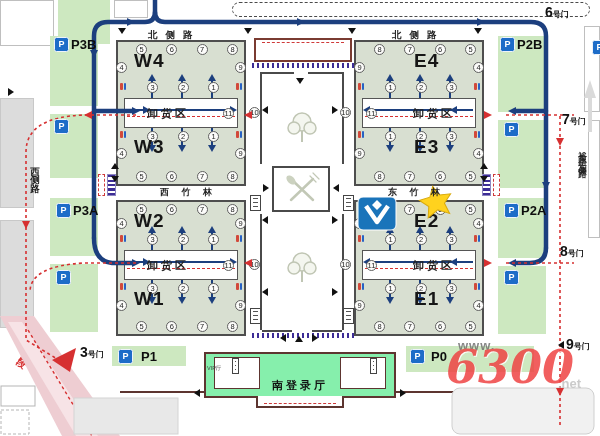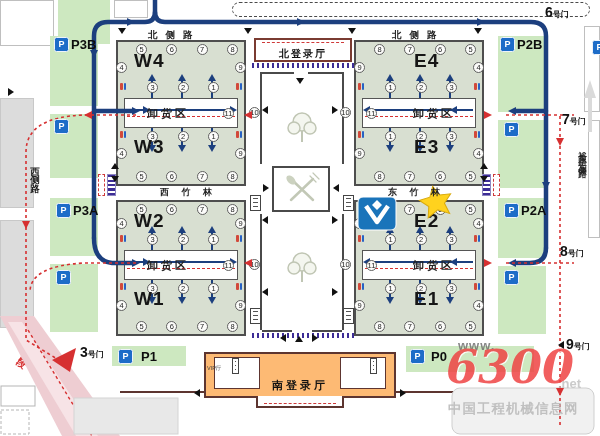--- a/index.html
+++ b/index.html
@@ -57,21 +57,21 @@
   
   .wall{position:absolute;background:#4a4a4a;z-index:3;}
   .hallbox{position:absolute;background:#fff;border:2px solid #7a3b31;box-sizing:border-box;z-index:3;}
   .nred{position:absolute;left:6px;right:6px;top:2px;border-top:1.5px dashed #cf3a3a;}
   .hatch{position:absolute;background:repeating-linear-gradient(90deg,#3d2d96 0 2px,rgba(0,0,0,0) 2px 5px);height:5px;z-index:4;}
   .vhatch{position:absolute;background:repeating-linear-gradient(180deg,#3d2d96 0 2px,rgba(0,0,0,0) 2px 4.5px);border:1px solid #8d86c0;box-sizing:border-box;z-index:4;}
   .booth{position:absolute;background:#fff;border:1px solid #444;box-sizing:border-box;z-index:4;}
   .booth i{position:absolute;left:2px;top:2px;right:2px;bottom:2px;background:repeating-linear-gradient(180deg,#555 0 1.5px,rgba(0,0,0,0) 1.5px 4px);}
   .rbooth{position:absolute;background:#fff;border:1px dashed #cf3a3a;box-sizing:border-box;z-index:4;}
   .resto{position:absolute;left:272px;top:166px;width:58px;height:46px;background:#fff;border:2px solid #4a4a4a;box-sizing:border-box;z-index:3;}
-  .shall{position:absolute;left:204px;top:352px;width:192px;height:46px;background:#fdba74;border:2px solid #5d3530;box-sizing:border-box;z-index:3;}
+  .shall{position:absolute;left:204px;top:352px;width:192px;height:46px;background:#86efac;border:2px solid #5d3530;box-sizing:border-box;z-index:3;}
   .sroom{position:absolute;border:1.5px solid #5d3530;background:#fff;box-sizing:border-box;}
   .snotch{position:absolute;left:256px;top:396px;width:88px;height:12px;background:#fff;border:2px solid #5d3530;border-top:none;box-sizing:border-box;z-index:3;}
   .snotch i{position:absolute;left:6px;right:6px;bottom:2px;border-top:1.5px dashed #cf3a3a;}
   .swing{position:absolute;height:2px;background:#5d3530;z-index:3;}
   
   .lbl{position:absolute;color:#222;z-index:8;white-space:nowrap;}
   .roadlbl{font-size:9.5px;font-weight:700;letter-spacing:8px;}
   .vert{writing-mode:vertical-rl;letter-spacing:3px;}
   .bamboo{font-size:9px;font-weight:700;letter-spacing:5px;}
   .regt{position:absolute;width:100%;text-align:center;font-size:10px;font-weight:700;letter-spacing:2px;color:#111;}
@@ -118,21 +118,20 @@
   <div class="green" style="left:50px;top:264px;width:48px;height:68px"></div>
   <div class="green" style="left:498px;top:36px;width:48px;height:76px"></div>
   <div class="green" style="left:498px;top:120px;width:48px;height:68px"></div>
   <div class="green" style="left:498px;top:198px;width:48px;height:60px"></div>
   <div class="green" style="left:498px;top:266px;width:48px;height:68px"></div>
   <div class="green" style="left:112px;top:346px;width:74px;height:20px"></div>
   <div class="green" style="left:406px;top:346px;width:128px;height:26px"></div>
 
   <div class="hallbox" style="left:254px;top:38px;width:98px;height:24px">
     <div class="nred"></div>
-    <div class="regt" style="top:7px">北登录厅</div>
   </div>
   <div class="hatch" style="left:252px;top:63px;width:102px"></div>
   <div class="hatch" style="left:252px;top:333px;width:102px"></div>
 
   <div class="wall" style="left:260px;top:72px;width:2px;height:92px"></div>
   <div class="wall" style="left:260px;top:214px;width:2px;height:116px"></div>
   <div class="wall" style="left:342px;top:72px;width:2px;height:92px"></div>
   <div class="wall" style="left:342px;top:214px;width:2px;height:116px"></div>
   <div class="wall" style="left:262px;top:72px;width:32px;height:2px"></div>
   <div class="wall" style="left:308px;top:72px;width:34px;height:2px"></div>
@@ -590,16 +589,15 @@
   <div class="plabel" style="left:141px;top:349px">P1</div>
   <div class="pic" style="left:410px;top:349px">P</div>
   <div class="plabel" style="left:431px;top:349px">P0</div>
   <div class="pic" style="left:592px;top:40px">P</div>
 
 
   <div class="wm">
     <div class="www">www.</div>
     <div class="big">6300</div>
     <div class="net">.net</div>
-    <div class="site">中国工程机械信息网</div>
   </div>
 
 </div>
 
 </body></html>

